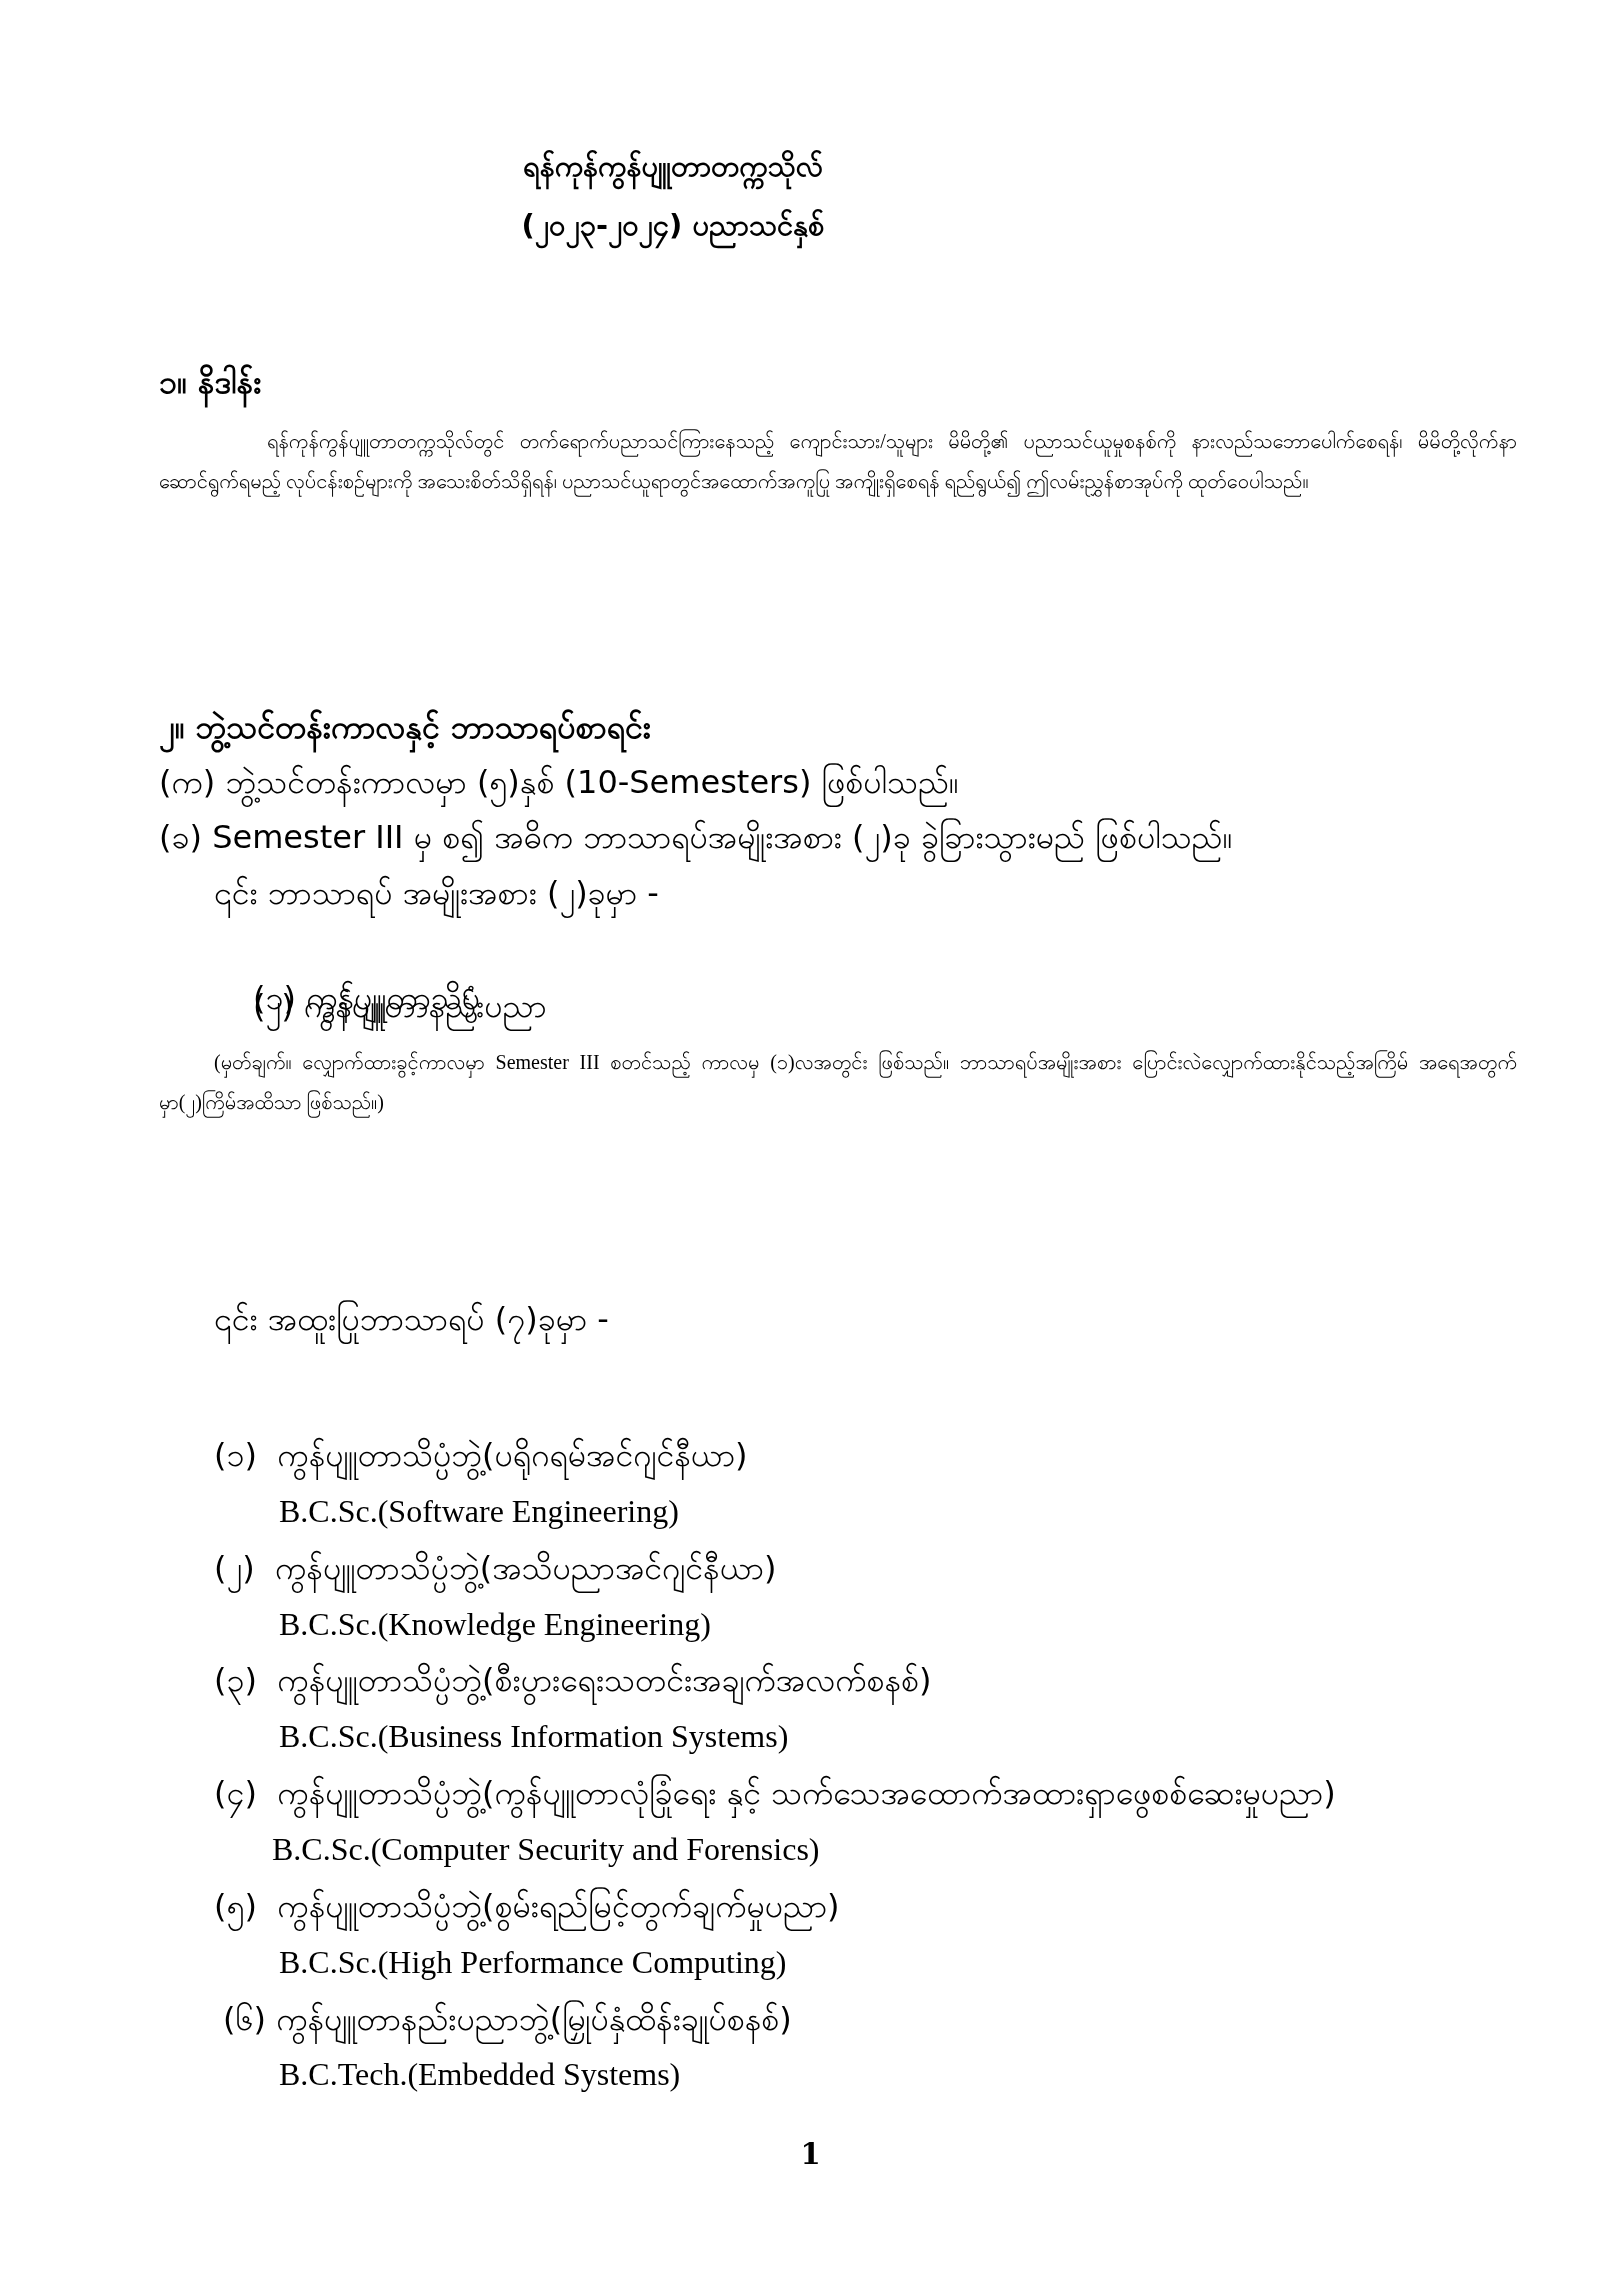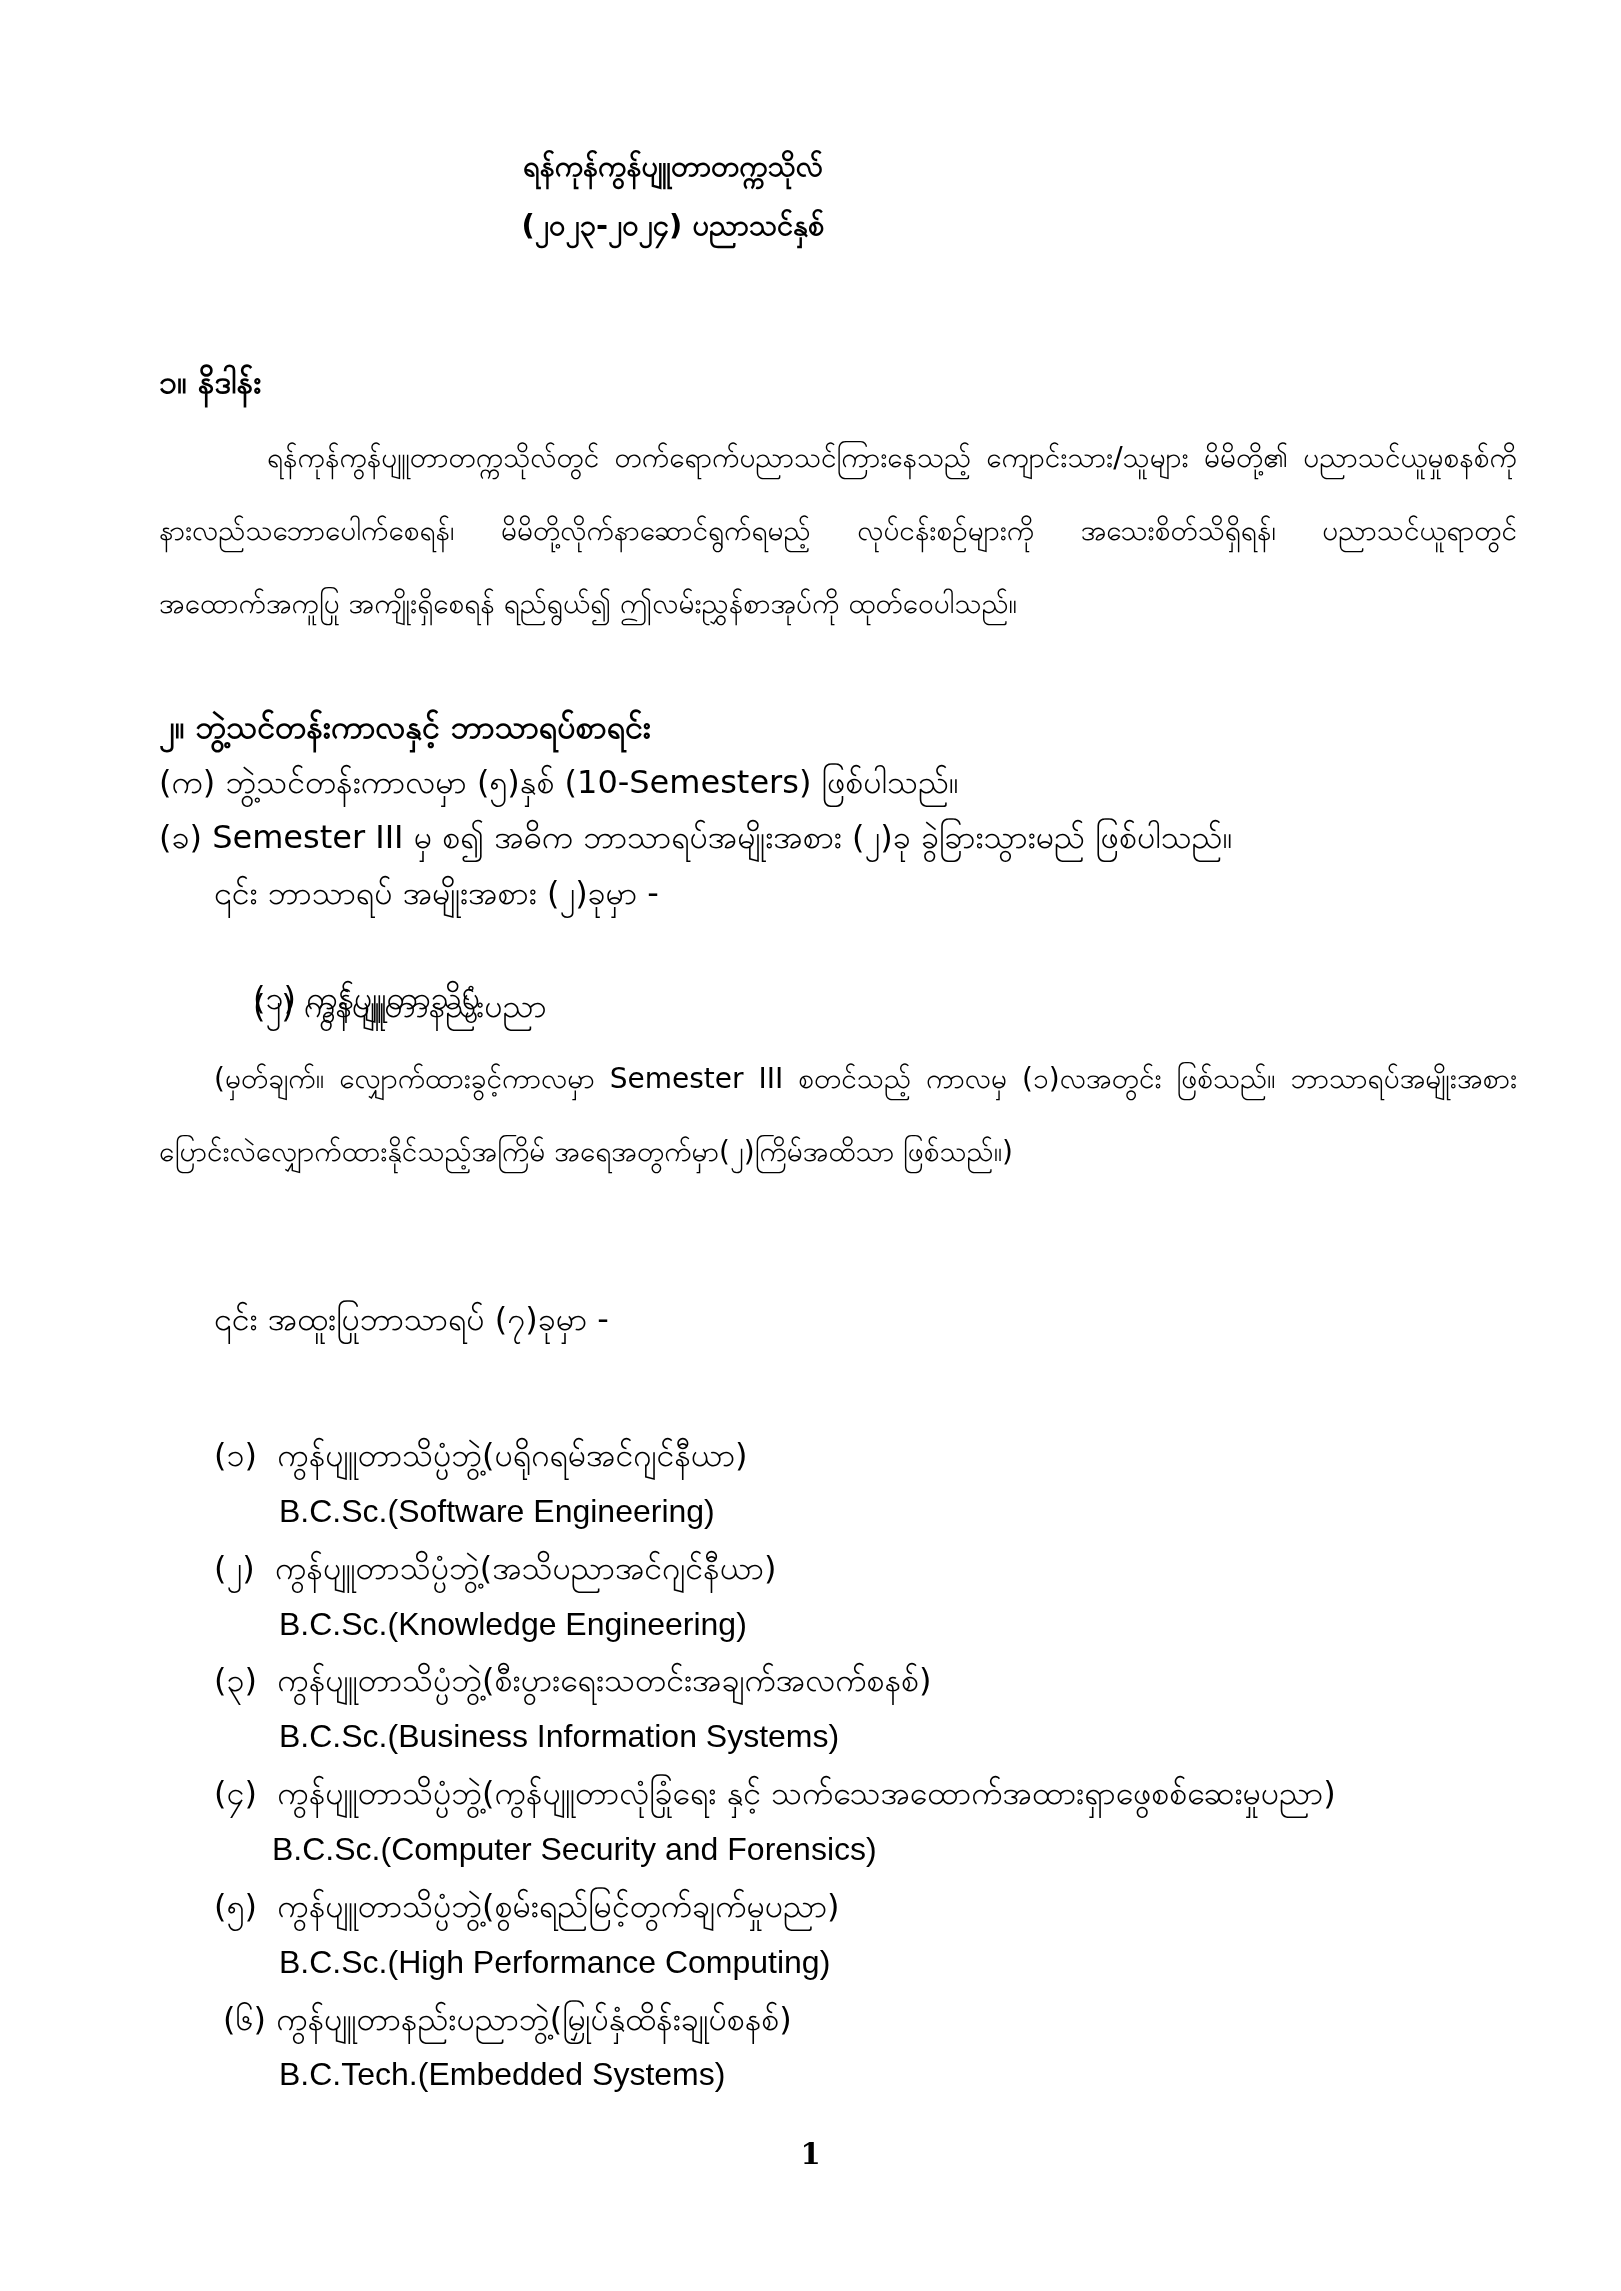--- a/index.html
+++ b/index.html
@@ -30,26 +30,27 @@
       position: absolute;
       font-size: 32px;
       line-height: 39px;
       white-space: nowrap;
     }
     .heading { font-weight: bold; }
     .justify {
       position: absolute;
       left: 159px;
       width: 1358px;
-      font-size: 28px;
-      line-height: 73px;
+      font-size: 20px;
+      line-height: 40px;
       text-align: justify;
+      font-family: Liberation Serif, serif;
     }
     .indent { display: inline-block; width: 108px; }
-    .eng { font-family: Liberation Sans, sans-serif; }
+    .eng { font-family: Liberation Serif, serif; }
     .page-number {
       position: absolute;
       left: 0; width: 1621px;
       top: 2137px;
       text-align: center;
       font-family: "DejaVu Serif", serif;
       font-weight: bold;
       font-size: 29px;
     }
   </style>

